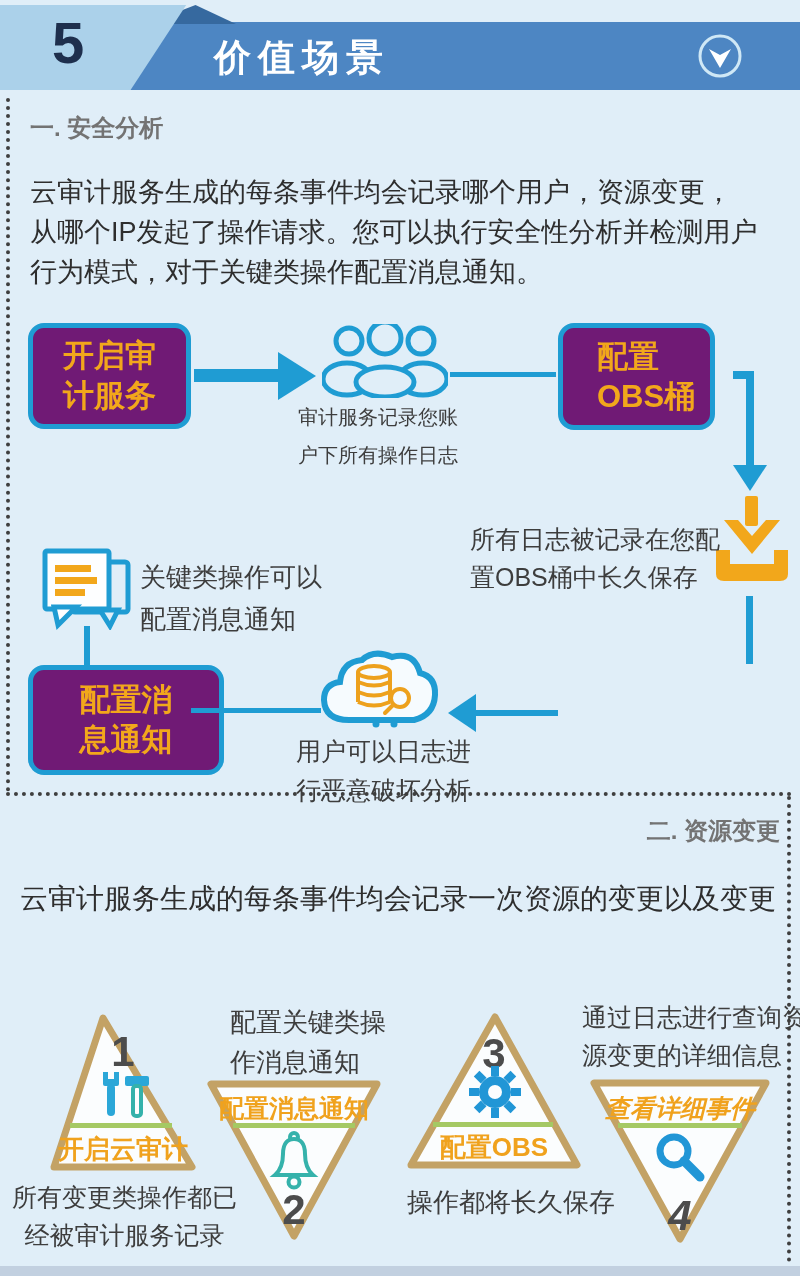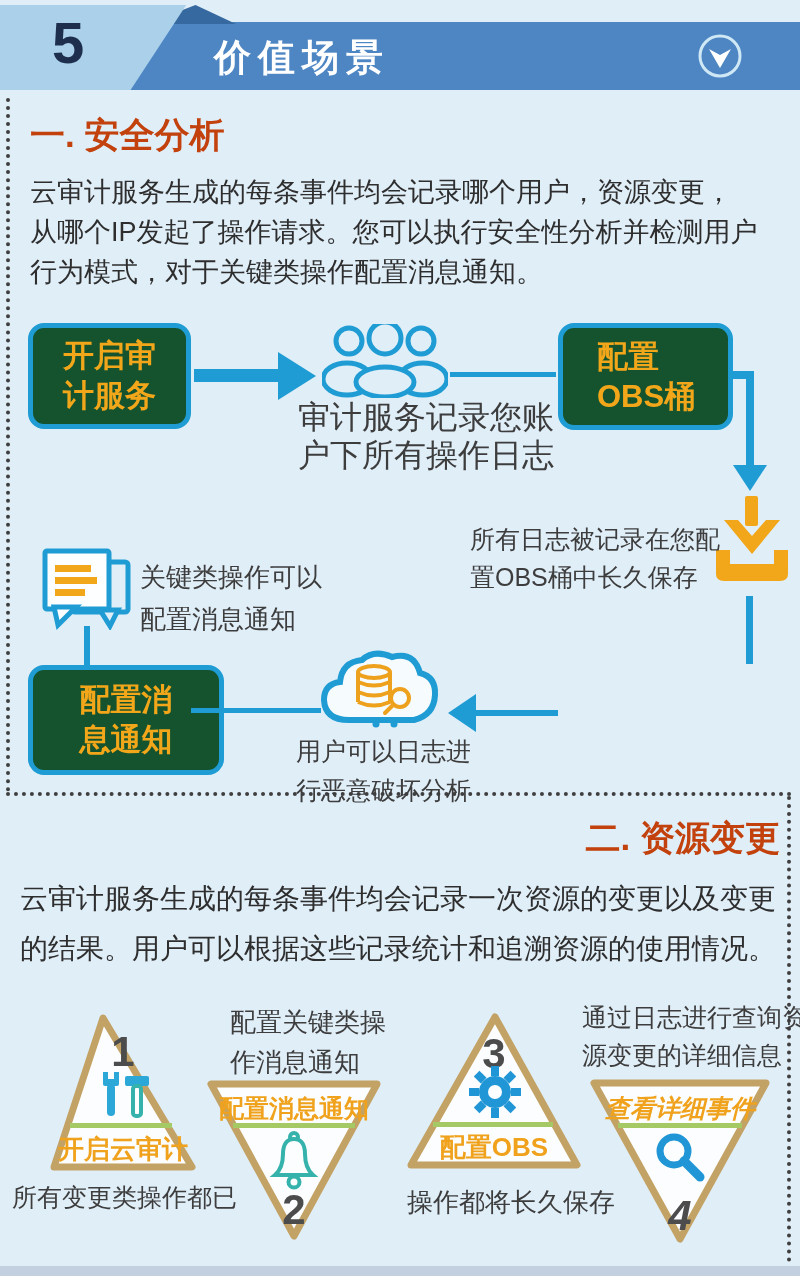--- a/index.html
+++ b/index.html
@@ -18,28 +18,28 @@
                 letter-spacing:7px;}
   .scroll-btn{position:absolute;left:696px;top:32px;width:48px;height:48px;cursor:pointer;}
 
   
   .s1-bl{position:absolute;left:6px;top:98px;height:694px;width:0;border-left:4px dotted #3f3f3f;}
   .s1-bb{position:absolute;left:6px;top:792px;width:786px;height:0;border-top:4px dotted #3f3f3f;}
   .s2-br{position:absolute;left:787px;top:796px;height:466px;width:0;border-right:4px dotted #3f3f3f;}
   .bottom-strip{position:absolute;left:0;top:1266px;width:800px;height:10px;background:#c2d0e0;}
 
   
-  .sec-title{position:absolute;font-size:35px;font-weight:bold;color:#c2410c;}
+  .sec-title{position:absolute;font-size:24px;font-weight:bold;color:#737373;}
   .para{position:absolute;color:#2e2e2e;}
   .para div{white-space:nowrap;}
   .s1-para{left:30px;top:172px;font-size:27px;line-height:40px;}
   .s2-para{left:20px;top:874px;font-size:28px;line-height:50px;}
 
   
-  .fbox{position:absolute;background:#14532d;border:5px solid #1f9cd3;border-radius:16px;
+  .fbox{position:absolute;background:#701a75;border:5px solid #1f9cd3;border-radius:16px;
         color:#f2a71b;font-weight:bold;font-size:31px;line-height:40px;box-sizing:border-box;
         display:flex;flex-direction:column;justify-content:center;align-items:center;}
   .fbox.leftal{align-items:flex-start;padding-left:34px;}
 
   
   .cline{position:absolute;background:#1f9cd3;}
   .head-right{position:absolute;width:0;height:0;border-top:24px solid transparent;
               border-bottom:24px solid transparent;border-left:38px solid #1f9cd3;}
   .head-down{position:absolute;width:0;height:0;border-left:17px solid transparent;
              border-right:17px solid transparent;border-top:26px solid #1f9cd3;}
@@ -100,28 +100,28 @@
     <g stroke="#1f9cd3" stroke-width="5" fill="#e0eef8">
       <circle cx="27" cy="17" r="13"></circle>
       <circle cx="99" cy="17" r="13"></circle>
       <circle cx="63" cy="14" r="16"></circle>
       <ellipse cx="25" cy="55" rx="24" ry="16"></ellipse>
       <ellipse cx="101" cy="55" rx="24" ry="16"></ellipse>
       <ellipse cx="63" cy="58" rx="29" ry="15"></ellipse>
     </g>
   </svg>
 
-  <div class="cap" style="left:298px;top:398px;font-size:32px;line-height:38px;">
+  <div class="cap" style="left:298px;top:398px;font-size:20px;line-height:38px;">
     <div>审计服务记录您账</div>
     <div>户下所有操作日志</div>
   </div>
 
   <div class="cline" style="left:450px;top:372px;width:106px;height:5px;"></div>
 
-  <div class="fbox leftal" style="left:558px;top:323px;width:175px;height:107px;">
+  <div class="fbox leftal" style="left:558px;top:323px;width:157px;height:107px;">
     <span>配置</span>
     <span>OBS桶</span>
   </div>
 
   <div class="cline" style="left:733px;top:371px;width:21px;height:8px;"></div>
   <div class="cline" style="left:746px;top:371px;width:8px;height:96px;"></div>
   <div class="head-down" style="left:733px;top:465px;"></div>
 
   <svg class="abs" style="left:712px;top:494px;" width="80" height="88" viewBox="0 0 80 88">
     <g fill="#f2a71b">
@@ -186,21 +186,20 @@
 
   <div class="cap" style="left:296px;top:732px;font-size:25px;line-height:39px;">
     <div>用户可以日志进</div>
     <div>行恶意破坏分析</div>
   </div>
 
   <div class="sec-title" style="left:480px;top:815px;width:300px;text-align:right;">二. 资源变更</div>
 
   <div class="para s2-para">
     <div>云审计服务生成的每条事件均会记录一次资源的变更以及变更</div>
-    <div>的结果。用户可以根据这些记录统计和追溯资源的使用情况。</div>
   </div>
 
   <div class="tri" style="left:48px;top:1012px;width:150px;height:162px;">
     <svg class="frame" width="150" height="162" viewBox="0 0 150 162">
       <polygon points="55,6 144,155 6,155" fill="#fbfdfe" stroke="#c3a265" stroke-width="7" stroke-linejoin="round"></polygon>
     </svg>
     <div class="t-num" style="top:16px;">1</div>
     <svg class="t-icon" style="left:45px;top:58px;" width="60" height="52" viewBox="0 0 60 52">
       <g fill="#2ba7d8">
         <rect x="10" y="2" width="5" height="11"></rect>
@@ -209,20 +208,21 @@
         <rect x="14" y="14" width="8" height="32" rx="4"></rect>
         <rect x="32" y="6" width="24" height="10" rx="2"></rect>
       </g>
       <rect x="40" y="16" width="8" height="30" rx="3" stroke="#35b2ab" stroke-width="4" fill="#fdfeff"></rect>
     </svg>
     <div class="green" style="left:22px;top:111px;width:102px;"></div>
     <div class="t-label" style="top:120px;font-size:26px;">开启云审计</div>
   </div>
   <div class="cap" style="left:12px;top:1178px;font-size:25px;line-height:38px;text-align:center;">
     <div>所有变更类操作都已</div>
+    <div>经被审计服务记录</div>
   </div>
 
   <div class="cap" style="left:230px;top:1002px;font-size:26px;line-height:40px;">
     <div>配置关键类操</div>
     <div>作消息通知</div>
   </div>
   <div class="tri" style="left:205px;top:1078px;width:178px;height:166px;">
     <svg class="frame" width="178" height="166" viewBox="0 0 178 166">
       <polygon points="6,6 172,6 89,158" fill="#fbfdfe" stroke="#c3a265" stroke-width="7" stroke-linejoin="round"></polygon>
     </svg>

